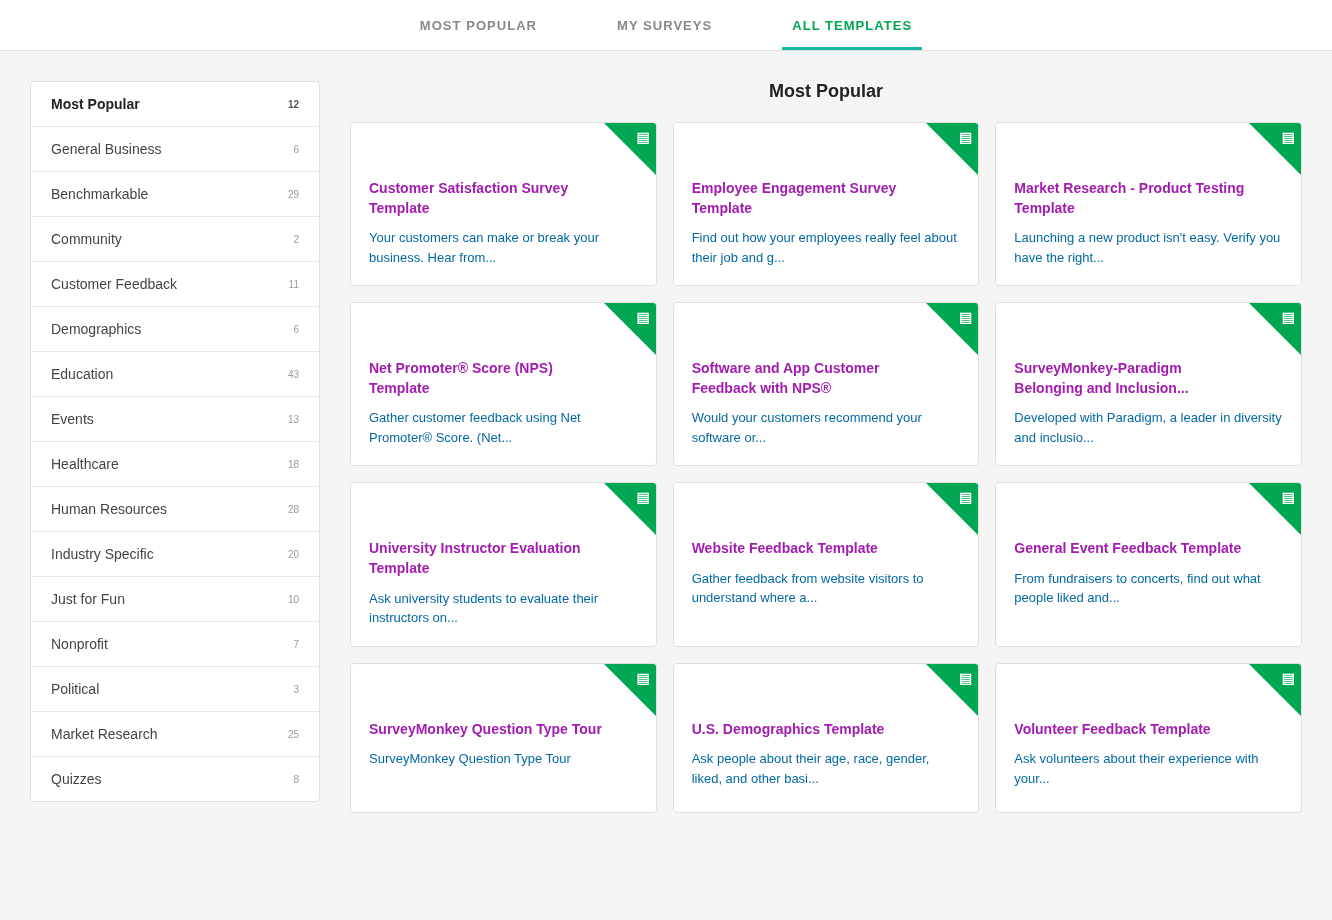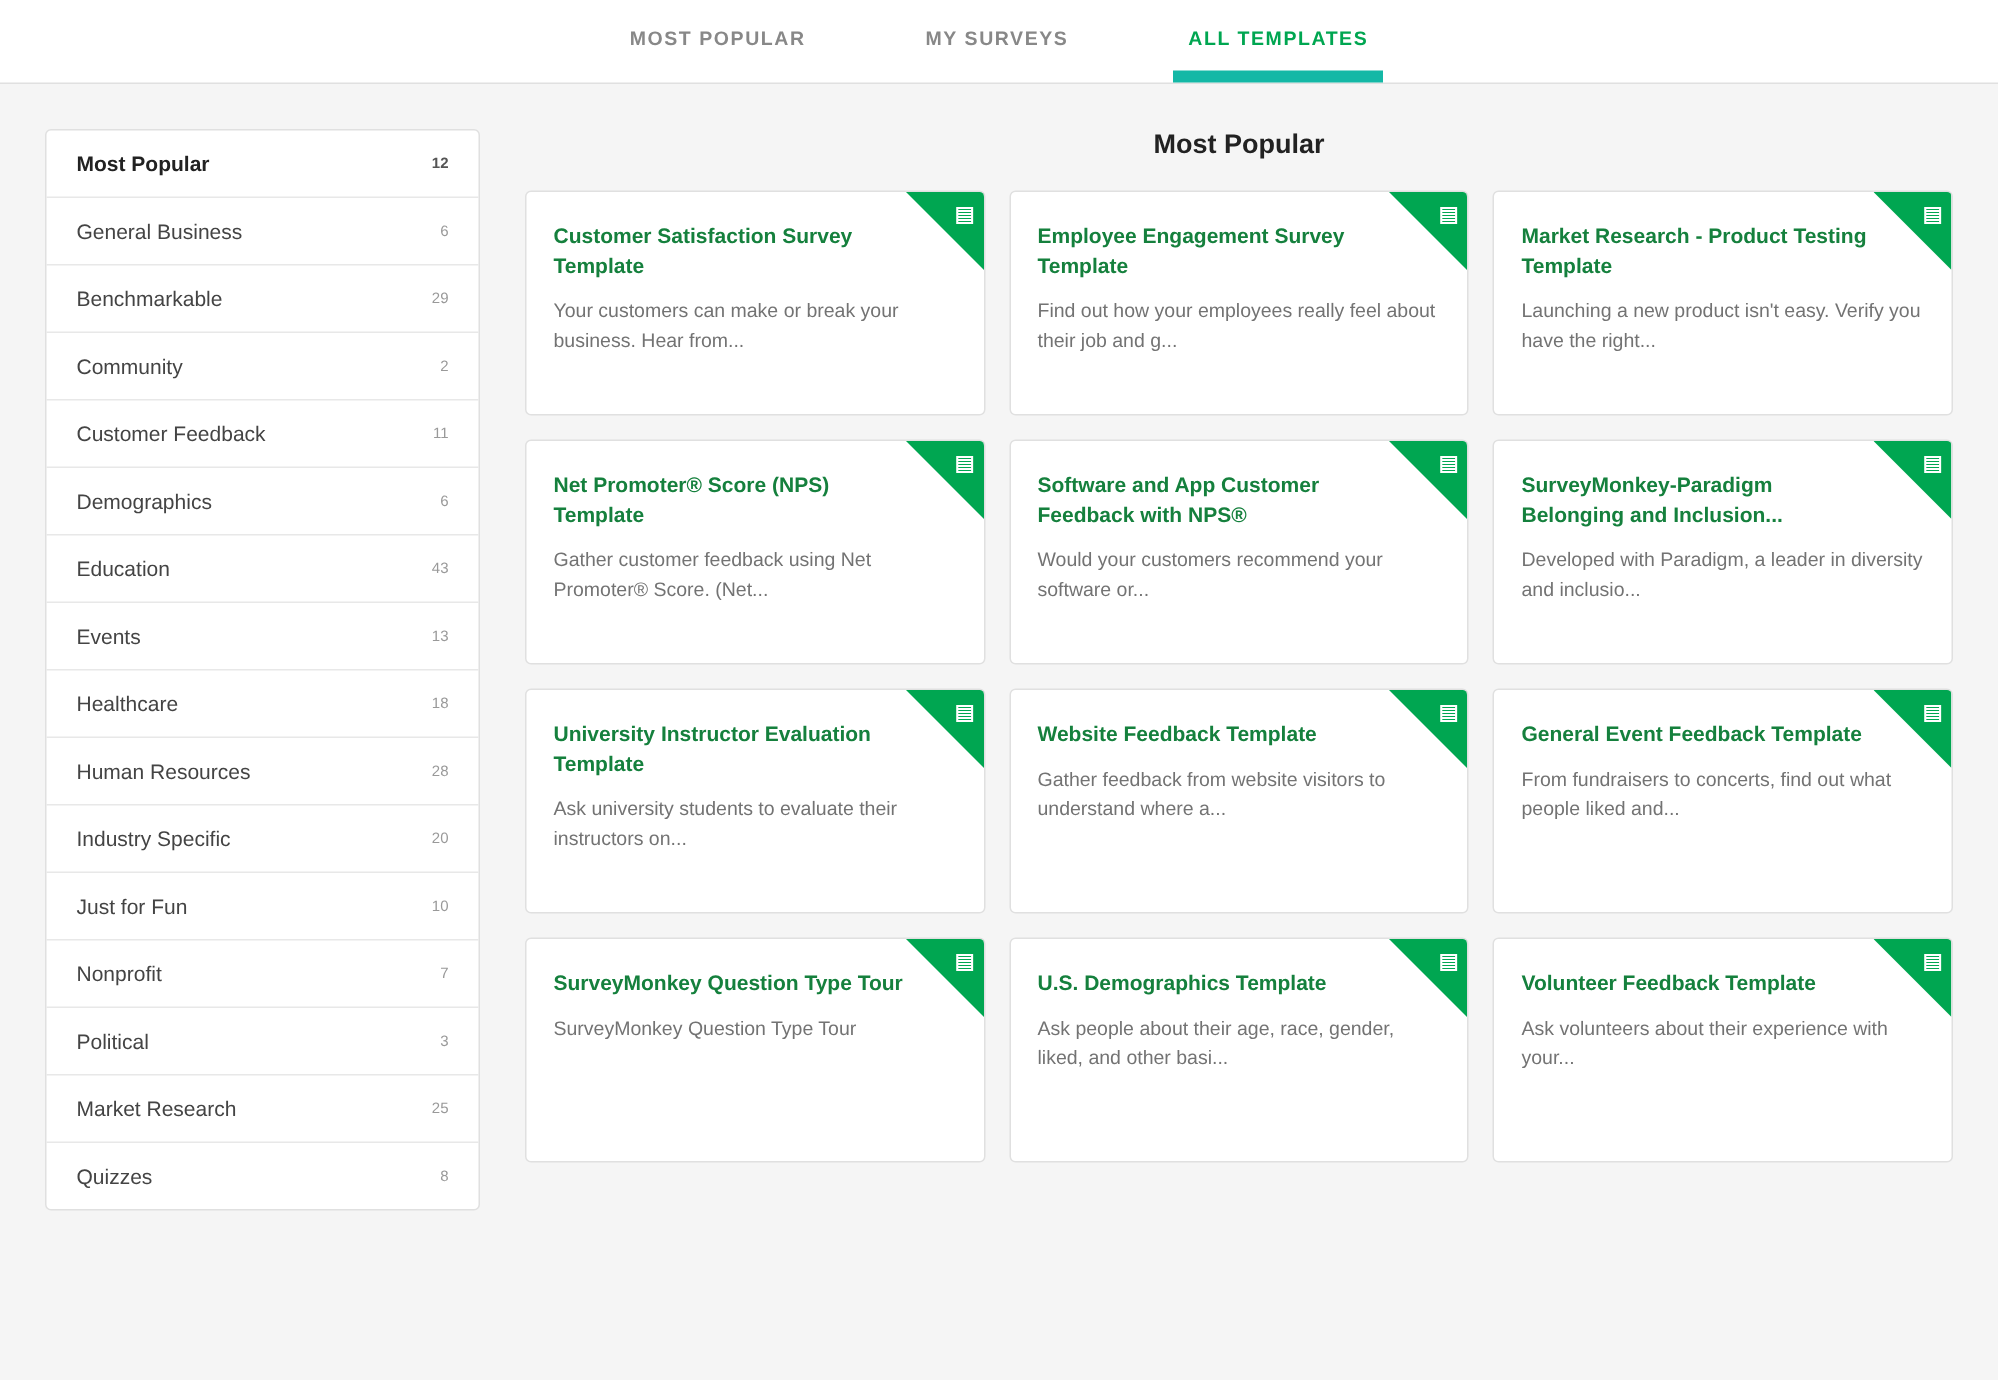--- a/index.html
+++ b/index.html
@@ -24,21 +24,21 @@
       font-size: 13px;
       font-weight: 600;
       letter-spacing: 0.08em;
       color: #888;
       cursor: pointer;
       border-bottom: 3px solid transparent;
       text-transform: uppercase;
     }
     .tab.active {
       color: #00a651;
-      border-bottom: 8px solid #14b8a6;
+      border-bottom: 3px solid #14b8a6;
     }
 
     
     .main-layout {
       display: flex;
       max-width: 1332px;
       margin: 0 auto;
       padding: 30px 30px 30px 30px;
       gap: 30px;
     }
@@ -132,28 +132,29 @@
       right: 6px;
       color: #fff;
       font-size: 14px;
       font-weight: bold;
       z-index: 1;
     }
 
     .card-title {
       font-size: 14px;
       font-weight: 600;
-      color: #15803d;
+      color: #a21caf;
       margin-bottom: 10px;
       padding-right: 30px;
       line-height: 1.4;
+      margin-top: 36px;
     }
     .card-desc {
       font-size: 13px;
-      color: #737373;
+      color: #0369a1;
       line-height: 1.5;
     }
   </style>
 </head>
 <body>
 
 <div class="tabs-container">
 <div class="tab">MOST POPULAR</div>
     <div class="tab">MY SURVEYS</div>
     <div class="tab active">ALL TEMPLATES</div>

